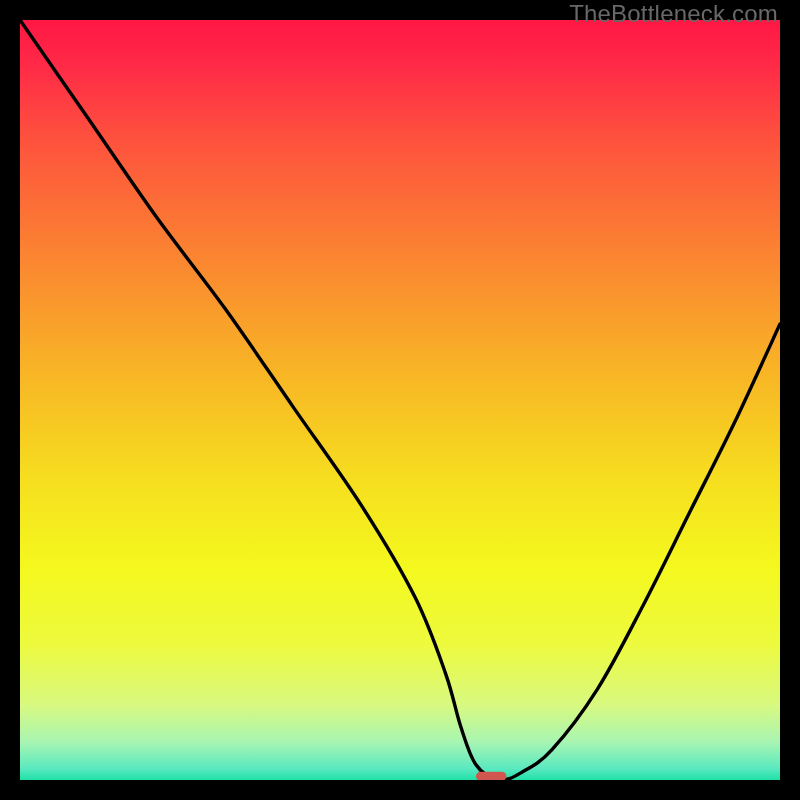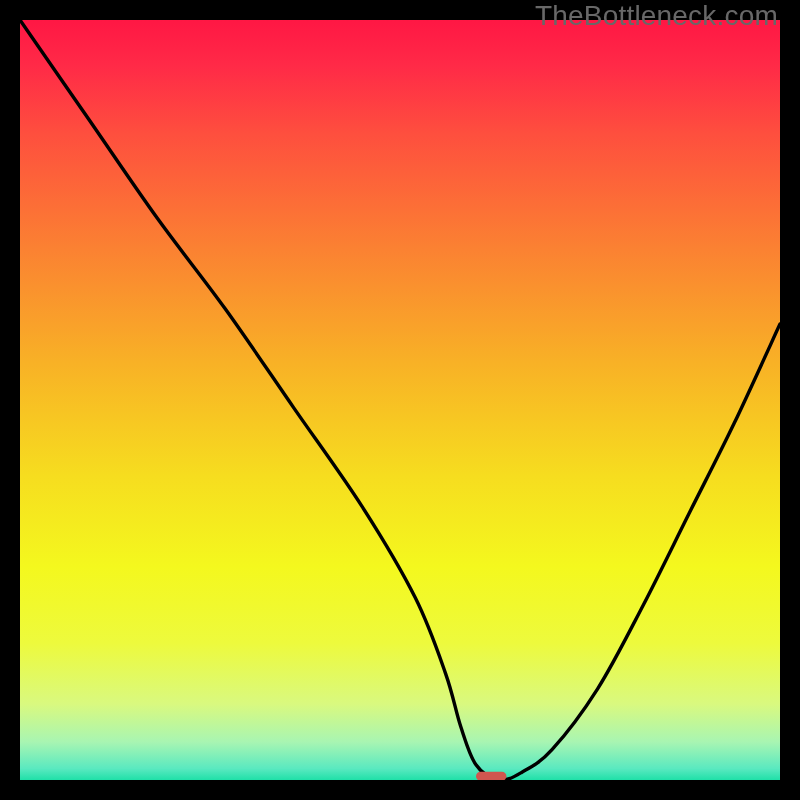--- a/index.html
+++ b/index.html
@@ -21,21 +21,21 @@
     left: 20px;
     top: 20px;
     width: 760px;
     height: 760px;
   }
   .watermark {
     position: absolute;
     top: 0px;
     right: 22px;
     font-family: Arial, Helvetica, sans-serif;
-    font-size: 28px;
+    font-size: 24px;
     color: #686868;
     font-weight: 500;
     letter-spacing: 0.2px;
     z-index: 10;
   }
   svg {
     display: block;
     width: 760px;
     height: 760px;
   }

